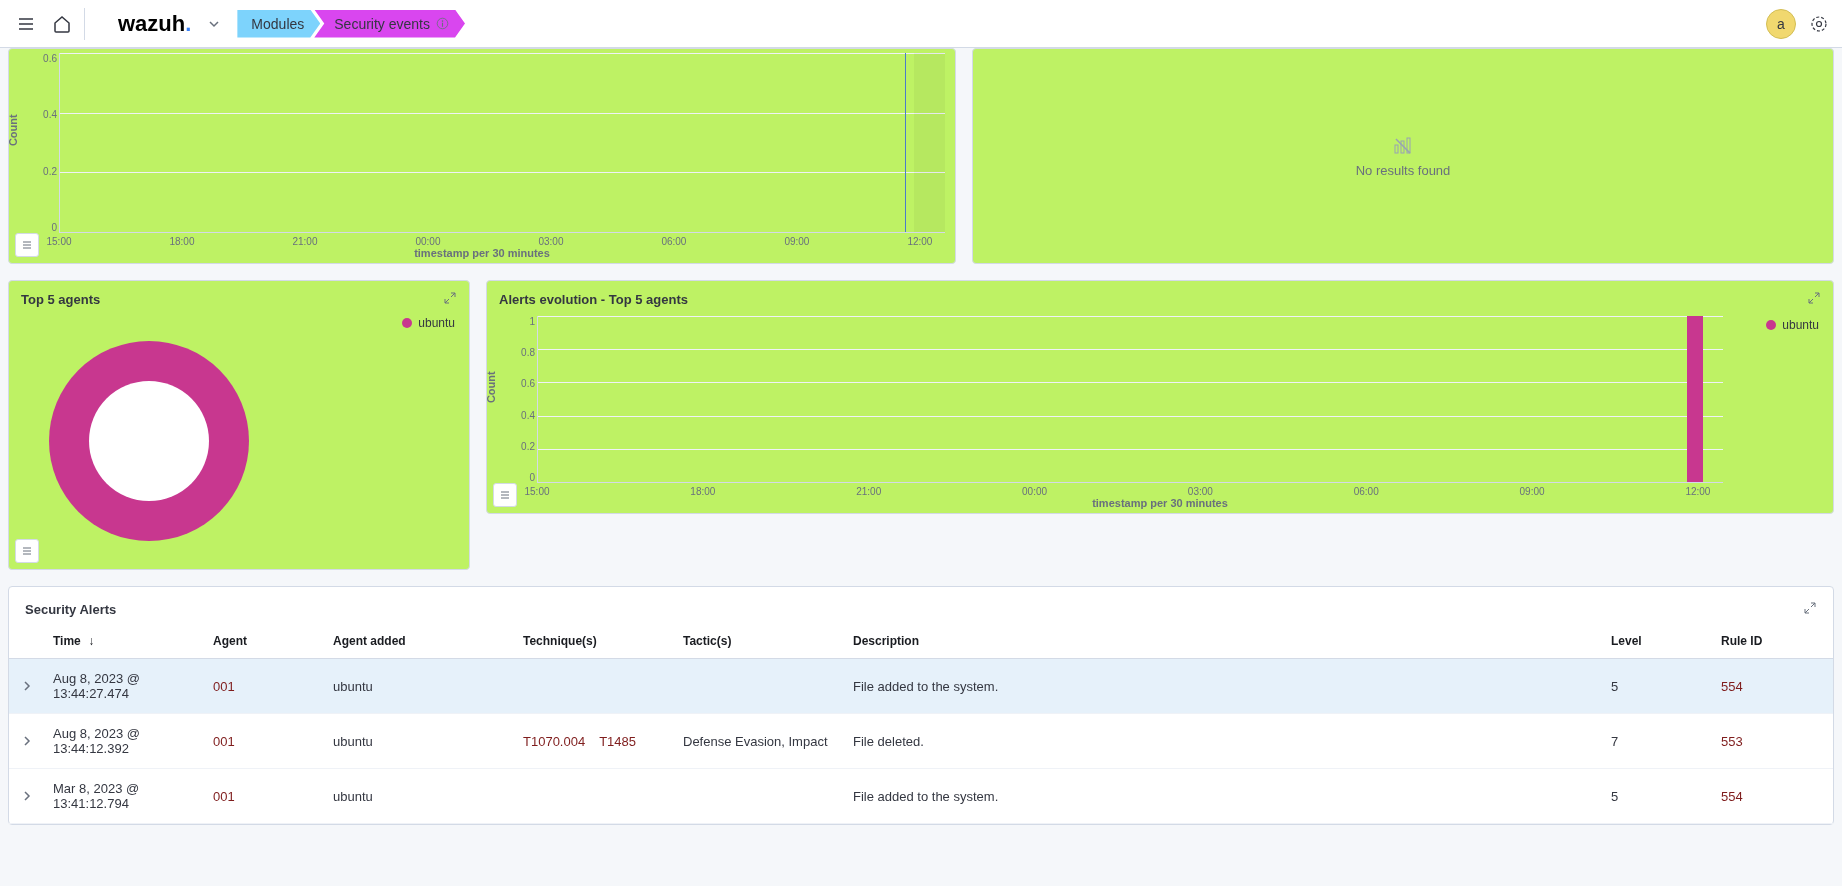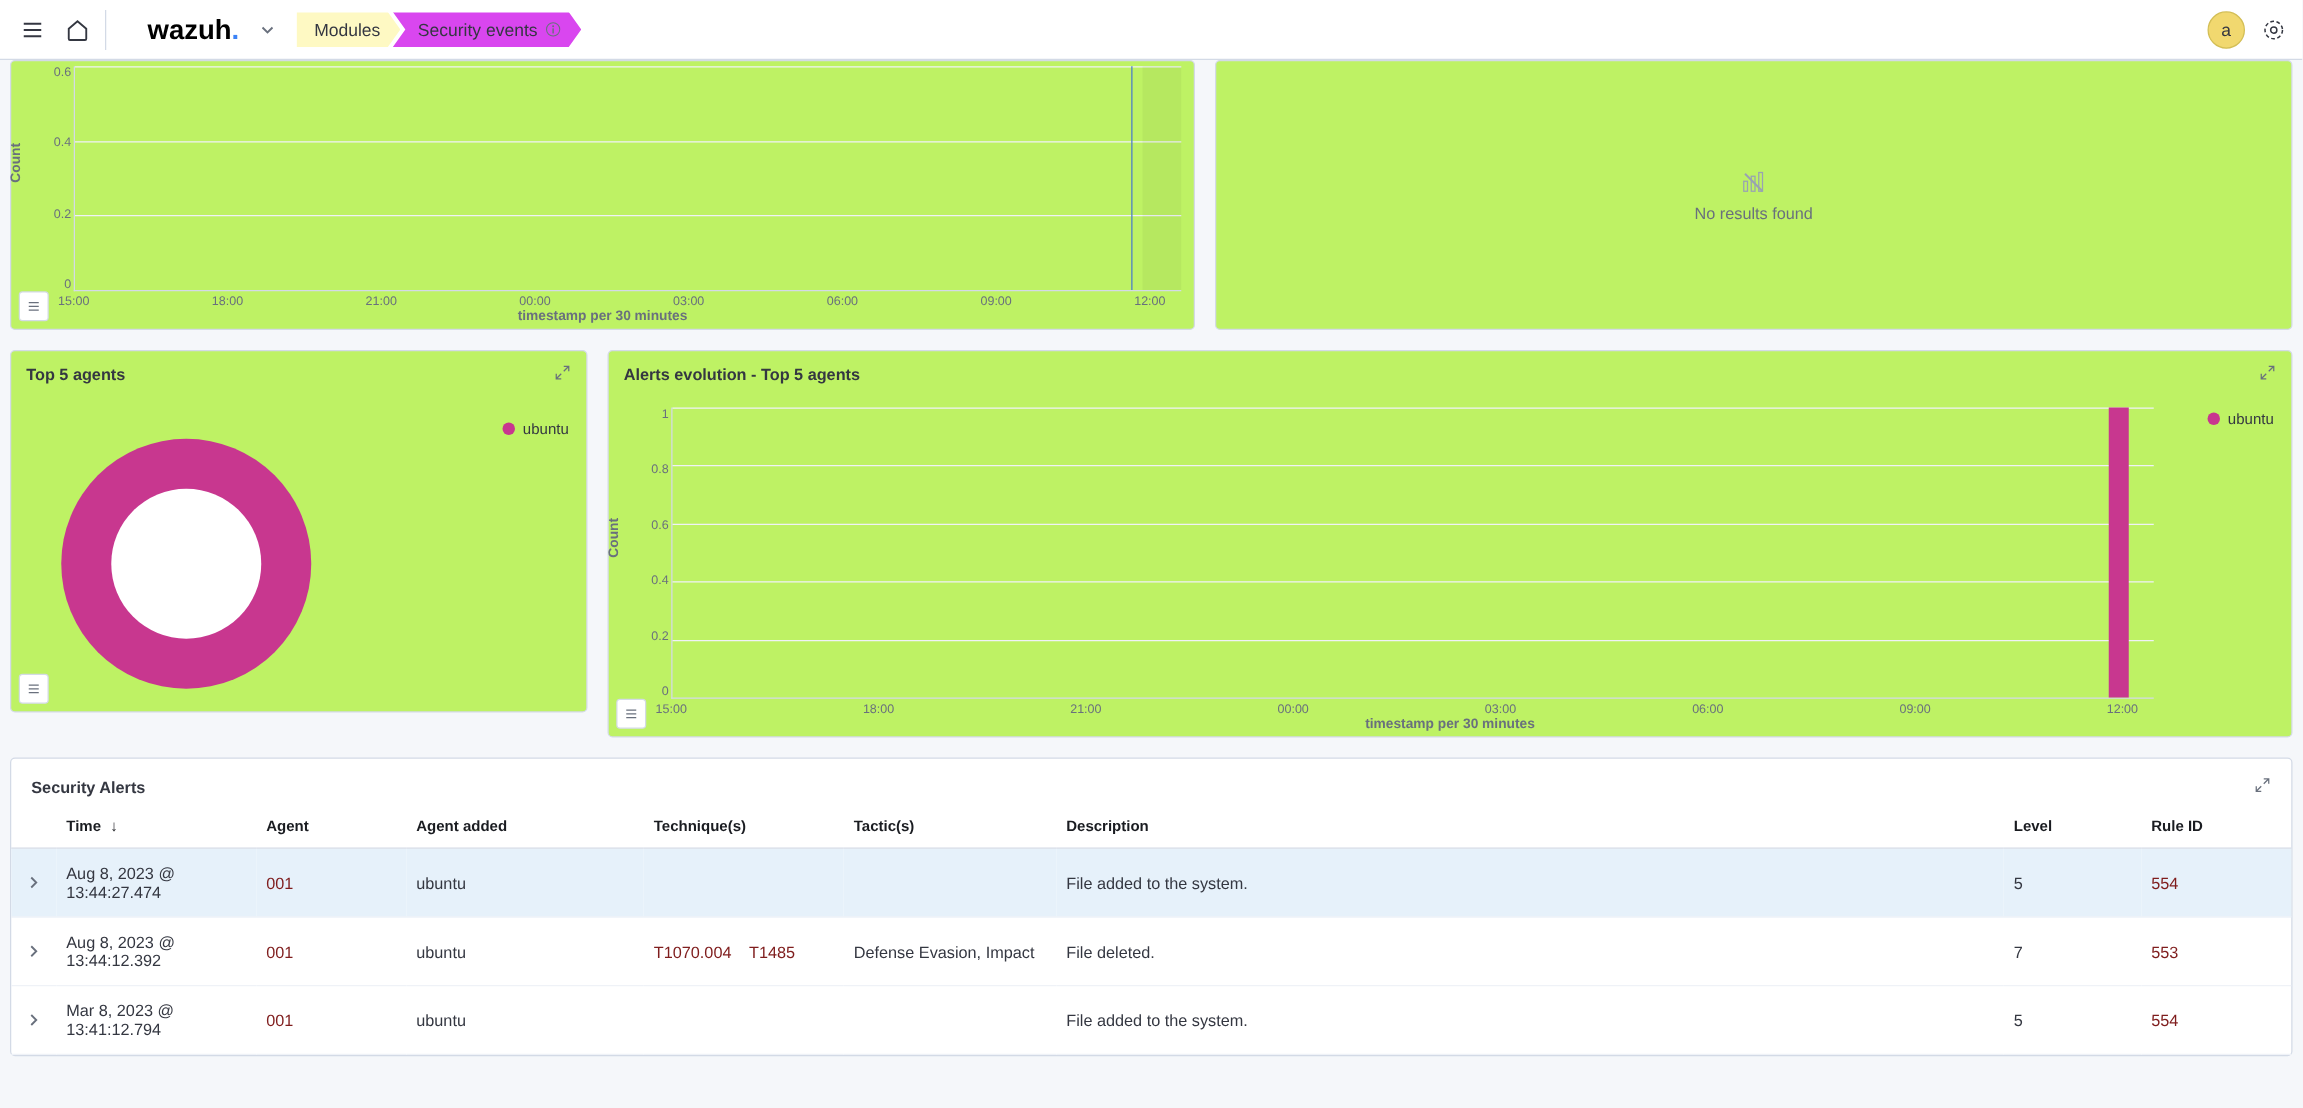--- a/index.html
+++ b/index.html
@@ -6,21 +6,21 @@
 body { font-family: -apple-system, BlinkMacSystemFont, "Segoe UI", Helvetica, Arial, sans-serif; font-size: 13px; color: #343741; background: #f5f7fa; }
 
 
 .header { display: flex; align-items: center; height: 48px; background: #fff; border-bottom: 1px solid #d3dae6; padding: 0 8px; }
 .header-icon-btn { width: 36px; height: 36px; display: flex; align-items: center; justify-content: center; cursor: pointer; color: #343741; }
 .header-divider { width: 1px; height: 32px; background: #d3dae6; margin: 0 4px; }
 .logo { font-size: 22px; font-weight: 700; color: #000; padding: 0 8px; display: flex; align-items: center; margin-left: 21px; }
 .logo-dot { color: #3b82f6; }
 .chevron-btn { padding: 0 8px; display:flex; align-items:center; cursor:pointer; color:#69707d; }
 .breadcrumb { display: flex; align-items: center; margin-left: 8px; }
-.bc-item { height: 28px; display: flex; align-items: center; padding: 0 16px 0 20px; font-size: 14px; position: relative; cursor: pointer; background: #fef9c3; clip-path: polygon(0 0, calc(100% - 10px) 0, 100% 50%, calc(100% - 10px) 100%, 0 100%, 10px 50%); margin-left: -6px; }
+.bc-item { height: 28px; display: flex; align-items: center; padding: 0 16px 0 20px; font-size: 14px; position: relative; cursor: pointer; background: #7dd3fc; clip-path: polygon(0 0, calc(100% - 10px) 0, 100% 50%, calc(100% - 10px) 100%, 0 100%, 10px 50%); margin-left: -6px; }
 .bc-item.first { clip-path: polygon(0 0, calc(100% - 10px) 0, 100% 50%, calc(100% - 10px) 100%, 0 100%); margin-left: 0; padding-left: 14px; }
 .bc-item.active { background: #d946ef; }
 .bc-info { margin-left: 6px; display:inline-flex; }
 .header-spacer { flex: 1; }
 .avatar { width: 30px; height: 30px; border-radius: 50%; background: #f1d86f; border: 1px solid #d3be55; display: flex; align-items: center; justify-content: center; font-size: 14px; cursor:pointer; margin-right: 8px; }
 .refresh-btn { width:30px; height:30px; display:flex; align-items:center; justify-content:center; cursor:pointer; color:#343741; }
 
 
 .content { padding: 0; }
 .row { display: flex; gap: 16px; padding: 0 8px 16px 8px; }
@@ -51,22 +51,22 @@
 
 
 .donut-wrap { flex:1; display:flex; align-items:center; justify-content:flex-start; padding-left:40px; position:relative; }
 .donut { width:200px; height:200px; border-radius:50%; background:#c8378f; position:relative; }
 .donut::after { content:''; position:absolute; inset:40px; background:#fff; border-radius:50%; }
 
 
 .bar { position:absolute; bottom:0; width:16px; background:#c8378f; }
 
 
-.row-2 .panel-c { flex: 0 0 462px; height: 290px; gap: 20px; }
-.row-2 .panel-d { flex: 1; height: 310px; gap: 10px; }
+.row-2 .panel-c { flex: 0 0 462px; height: 290px; }
+.row-2 .panel-d { flex: 1; height: 234px; }
 
 
 .alerts-panel { margin: 0 8px 16px 8px; background:#fff; border:1px solid #d3dae6; border-radius:4px; }
 .alerts-header { display:flex; align-items:center; justify-content:space-between; padding:14px 16px 6px 16px; font-weight:700; font-size:13px; }
 .alerts-table { width:100%; border-collapse:collapse; table-layout:fixed; }
 .alerts-table th { text-align:left; font-size:12px; font-weight:700; padding:10px 8px; border-bottom:1px solid #d3dae6; color:#1a1c21; }
 .alerts-table td { font-size:13px; padding:12px 8px; border-bottom:1px solid #eff2f7; vertical-align:middle; }
 .alerts-table tr.highlight td { background:#e6f1fa; }
 .expand-cell { width:36px; text-align:center; color:#69707d; cursor:pointer; }
 .sort-arrow { margin-left:4px; }

